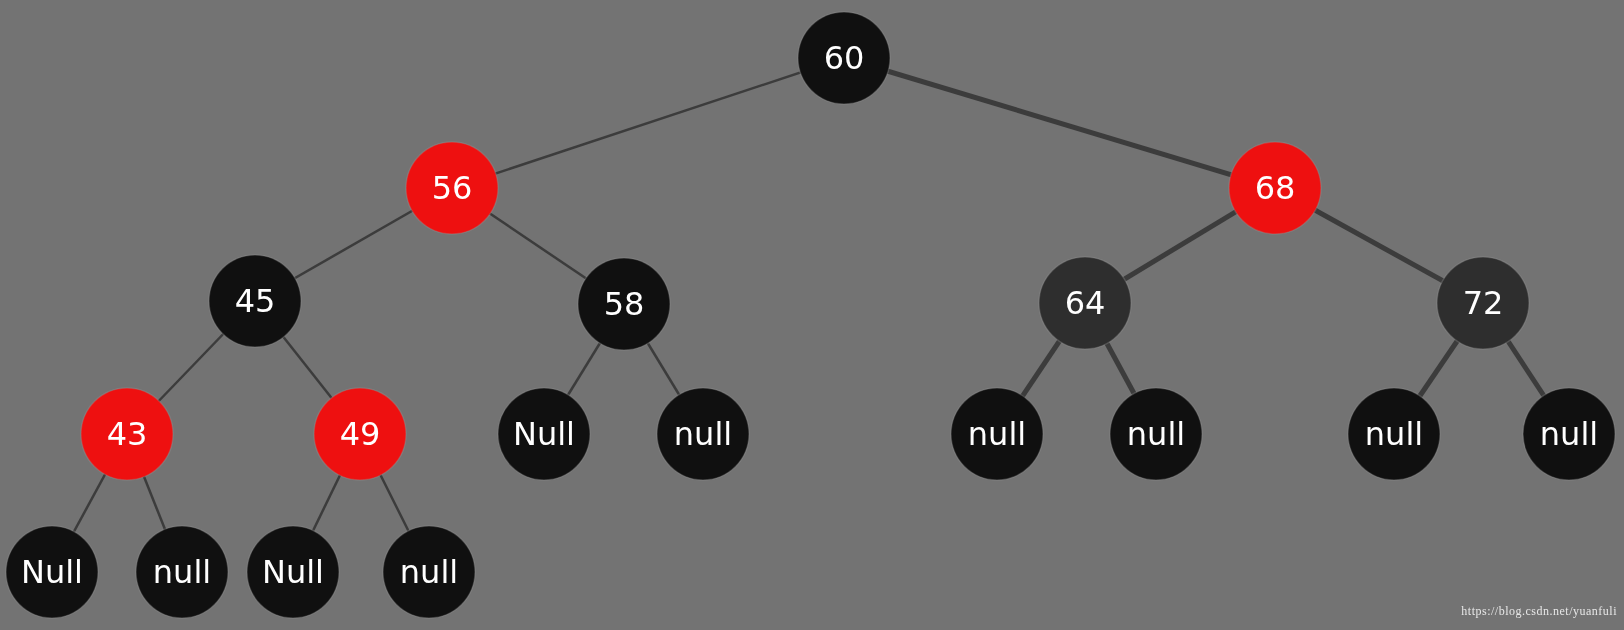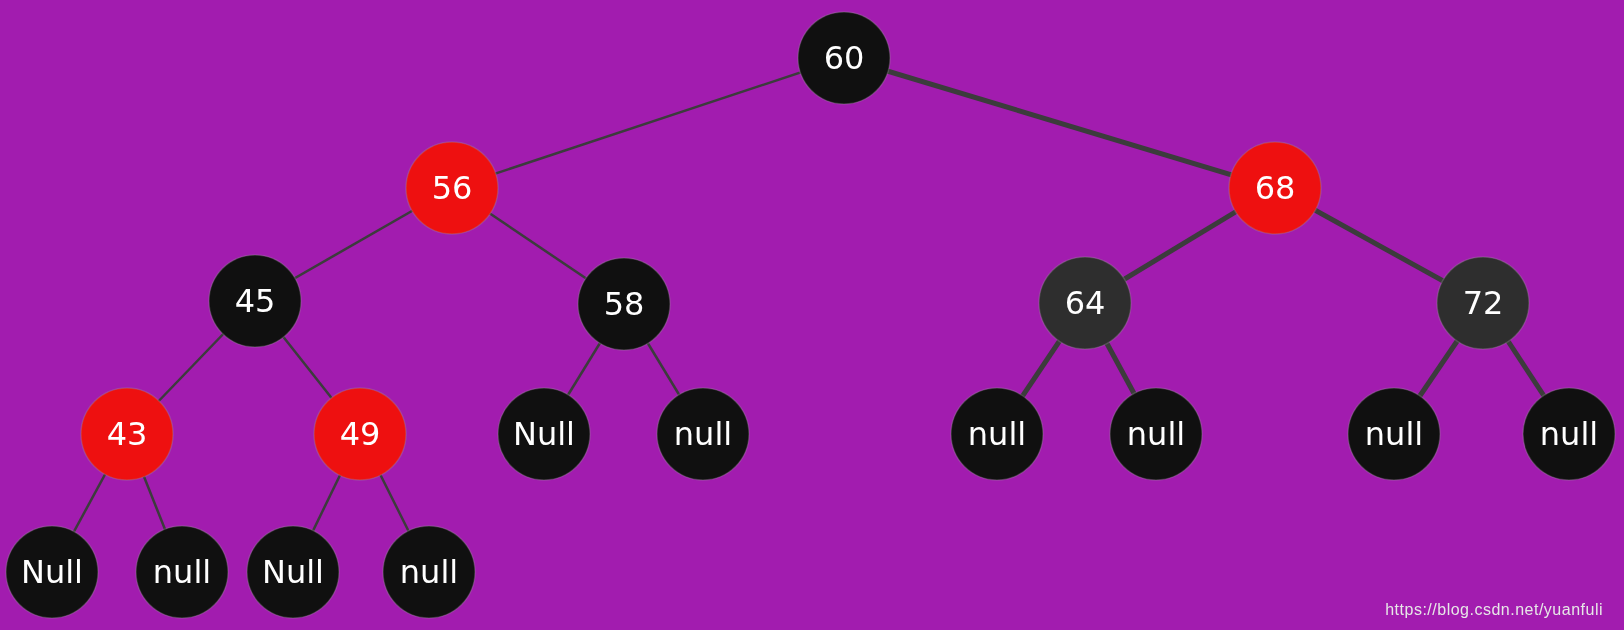--- a/index.html
+++ b/index.html
@@ -4,45 +4,45 @@
 <style>
   html, body {
     margin: 0;
     padding: 0;
     background: #ffffff;
   }
   .canvas {
     position: relative;
     width: 1624px;
     height: 630px;
-    background: #a21caf;
+    background: #737373;
     overflow: hidden;
     font-family: "DejaVu Sans", sans-serif;
   }
   .tree-svg {
     position: absolute;
     left: 0;
     top: 0;
     width: 1624px;
     height: 630px;
     display: block;
   }
   .tree-svg text {
     font-family: "DejaVu Sans", sans-serif;
     font-size: 32px;
     fill: #ffffff;
   }
   .watermark {
     position: absolute;
-    right: 21px;
+    right: 7px;
     bottom: 11px;
-    font-size: 16px;
+    font-size: 12px;
     letter-spacing: 0.5px;
     color: #e7e7e7;
-    font-family: Liberation Sans, sans-serif;
+    font-family: Liberation Serif, serif;
     user-select: none;
   }
 </style>
 </head>
 <body>
 
 <div class="canvas">
   <svg id="tree-svg" class="tree-svg" viewBox="0 0 1624 630" xmlns="http://www.w3.org/2000/svg">
       <line x1="844" y1="58" x2="452" y2="188" stroke="#3c3c3c" stroke-width="2.5"></line>
       <line x1="844" y1="58" x2="1275" y2="188" stroke="#3c3c3c" stroke-width="5"></line>

